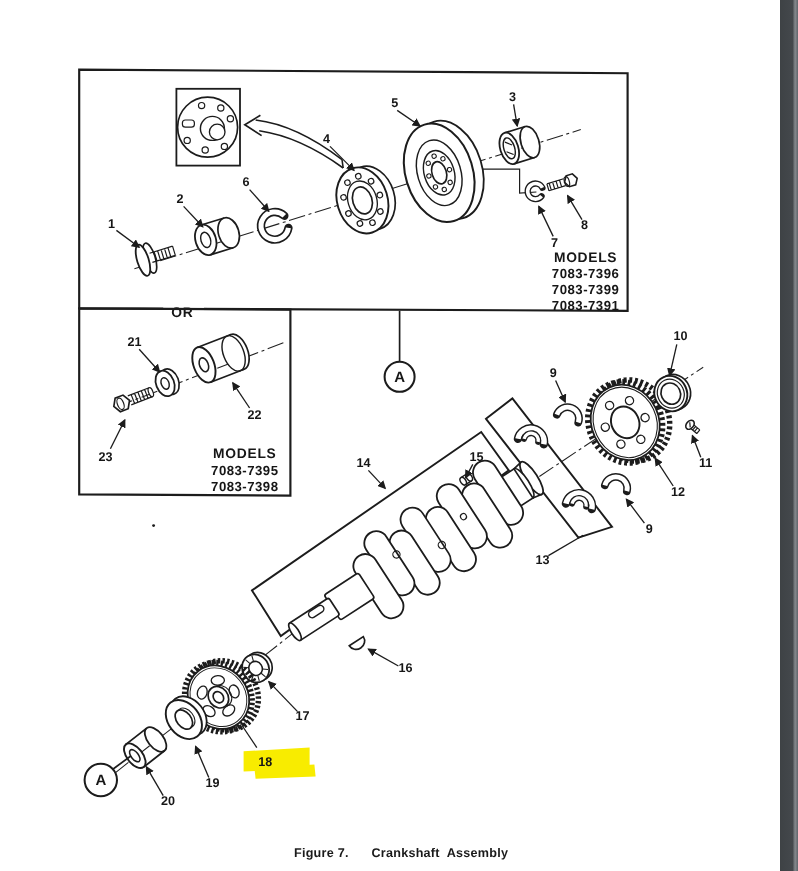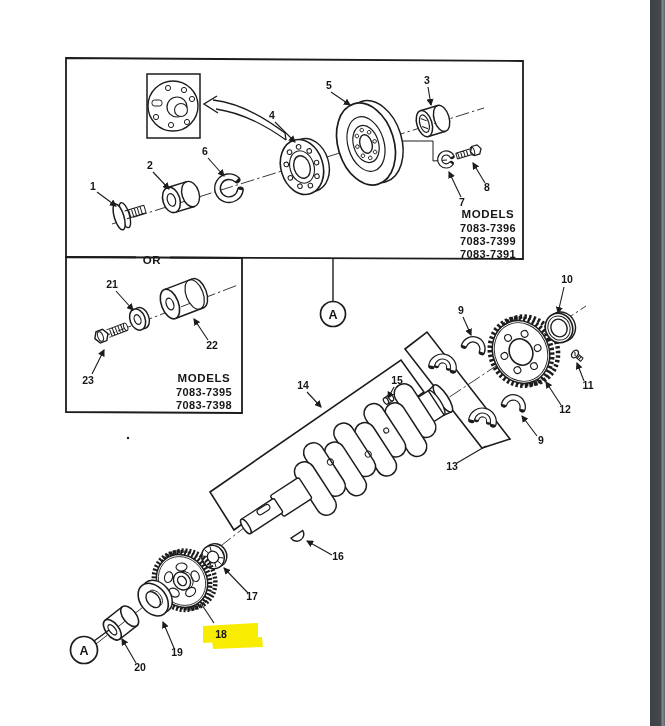--- a/index.html
+++ b/index.html
@@ -393,15 +393,19 @@
       </g>
 
       <g>
         <line class="ln" stroke-width="1.4" x1="94" y1="641" x2="109" y2="630"></line>
         <circle class="wh" stroke-width="1.7" cx="84" cy="650" r="13.5"></circle>
         <text class="atxt" x="84" y="654.5">A</text>
       </g>
     </g>
   </svg>
 
+  <div class="caption">
+    <span>Figure 7.</span>
+    <span>Crankshaft  Assembly</span>
+  </div>
 
   <div class="side-bar"></div>
 </div>
 
 </body></html>

